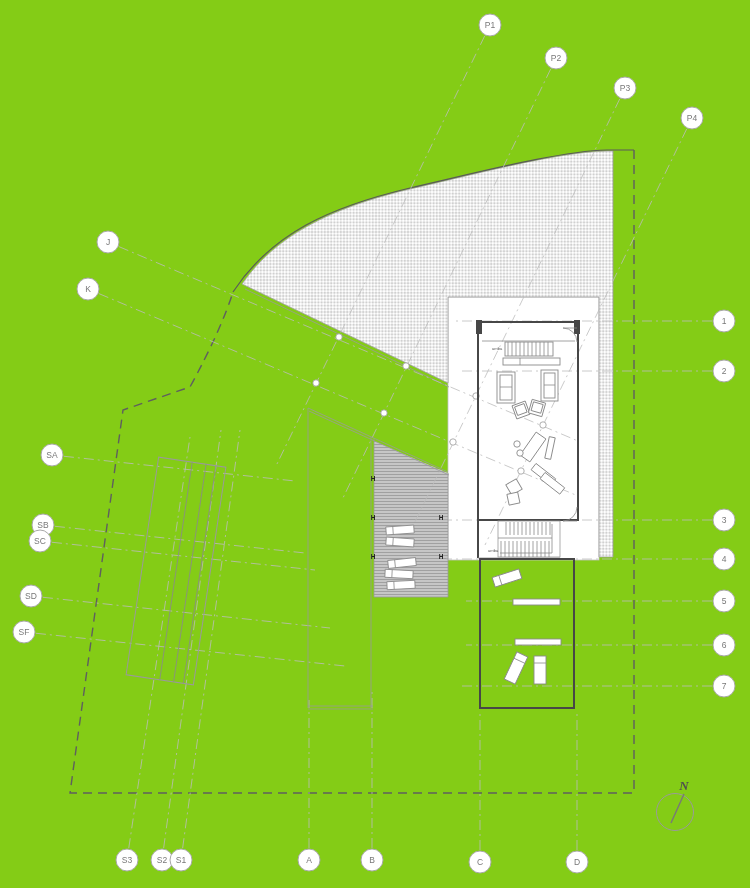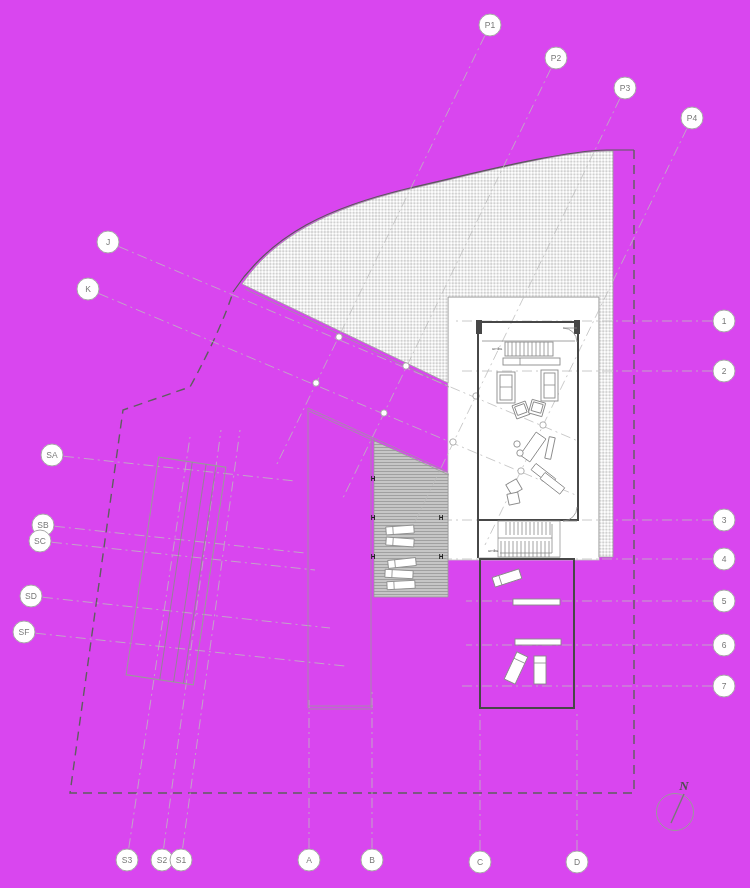--- a/index.html
+++ b/index.html
@@ -1,17 +1,17 @@
 <!DOCTYPE html>
 <html><head>
 <meta charset="utf-8">
 <style>
   html,body{margin:0;padding:0;background:#ffffff;}
   body{font-family:"Liberation Sans",sans-serif;}
-  #plan-wrap{width:750px;height:888px;position:relative;background:#d946ef;}
+  #plan-wrap{width:750px;height:888px;position:relative;background:#84cc16;}
   svg{display:block;}
   .gridline{stroke:#bcbcbc;stroke-width:.8;stroke-dasharray:10 4 2 4;fill:none;}
   .bubble{fill:#ffffff;stroke:#a8a8a8;stroke-width:1;}
   .bubble-label{fill:#787878;font:8.5px "Liberation Sans",sans-serif;text-anchor:middle;}
   .boundary{stroke:#5f5f5f;stroke-width:1.4;stroke-dasharray:9 6;fill:none;}
   .terrain-edge{stroke:#5a5a5a;stroke-width:1.2;fill:none;}
   .thinline{stroke:#9a9a9a;stroke-width:.8;fill:none;}
   .wall{stroke:#474747;stroke-width:2;fill:none;}
   .innerline{stroke:#8a8a8a;stroke-width:.8;fill:none;}
   .furn{stroke:#8a8a8a;stroke-width:.9;fill:#ffffff;}

